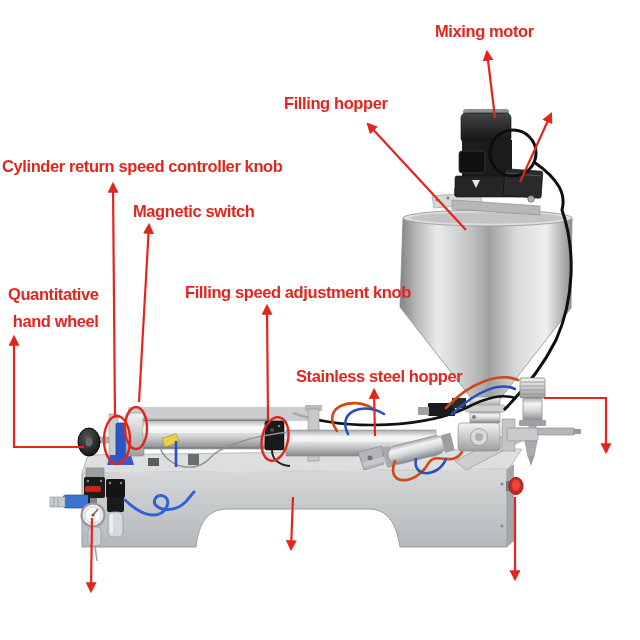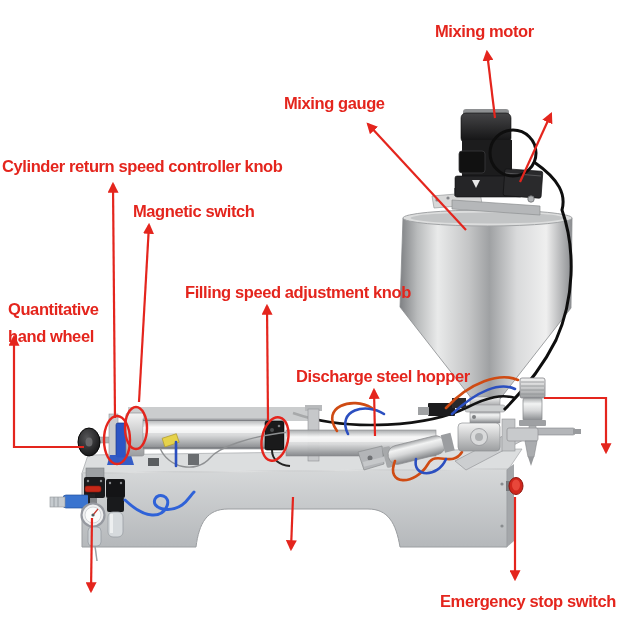--- a/index.html
+++ b/index.html
@@ -1,17 +1,17 @@
 <!DOCTYPE html>
 <html><head>
 <meta charset="utf-8">
 <style>
   html,body{margin:0;padding:0;background:#fff;}
   .stage{position:relative;width:640px;height:640px;background:#ffffff;overflow:hidden;
-         font-family:"Liberation Sans",sans-serif;}
+         font-family:"Liberation Sans",sans-serif;text-align:right;}
   .stage svg{position:absolute;left:0;top:0;}
   .lbl{position:absolute;color:#e4251d;font-weight:bold;font-size:16.5px;line-height:20px;
        letter-spacing:-0.4px;white-space:pre-line;}
   .two{line-height:26.5px;}
 </style>
 </head>
 <body>
 
 <div class="stage">
 
@@ -242,22 +242,21 @@
     </g>
     <g stroke-width="2.4">
       <ellipse cx="117" cy="440" rx="13" ry="24"></ellipse>
       <ellipse cx="136" cy="428" rx="11" ry="21"></ellipse>
       <ellipse cx="275" cy="439" rx="13" ry="22" transform="rotate(12 275 439)"></ellipse>
     </g>
   </g>
 </svg>
 
 <div class="lbl" style="left:435px;top:21px">Mixing motor</div>
-<div class="lbl" style="left:284px;top:93px">Mixing gauge</div>
+<div class="lbl" style="left:284px;top:93px">Filling hopper</div>
 <div class="lbl" style="left:2px;top:156px">Cylinder return speed controller knob</div>
 <div class="lbl" style="left:133px;top:201px">Magnetic switch</div>
-<div class="lbl two" style="left:8px;top:296px">Quantitative
+<div class="lbl two" style="left:8px;top:281px">Quantitative
 hand wheel</div>
 <div class="lbl" style="left:185px;top:282px">Filling speed adjustment knob</div>
-<div class="lbl" style="left:296px;top:366px">Discharge steel hopper</div>
-<div class="lbl" style="left:440px;top:591px">Emergency stop switch</div>
+<div class="lbl" style="left:296px;top:366px">Stainless steel hopper</div>
 
 </div>
 
 </body></html>

